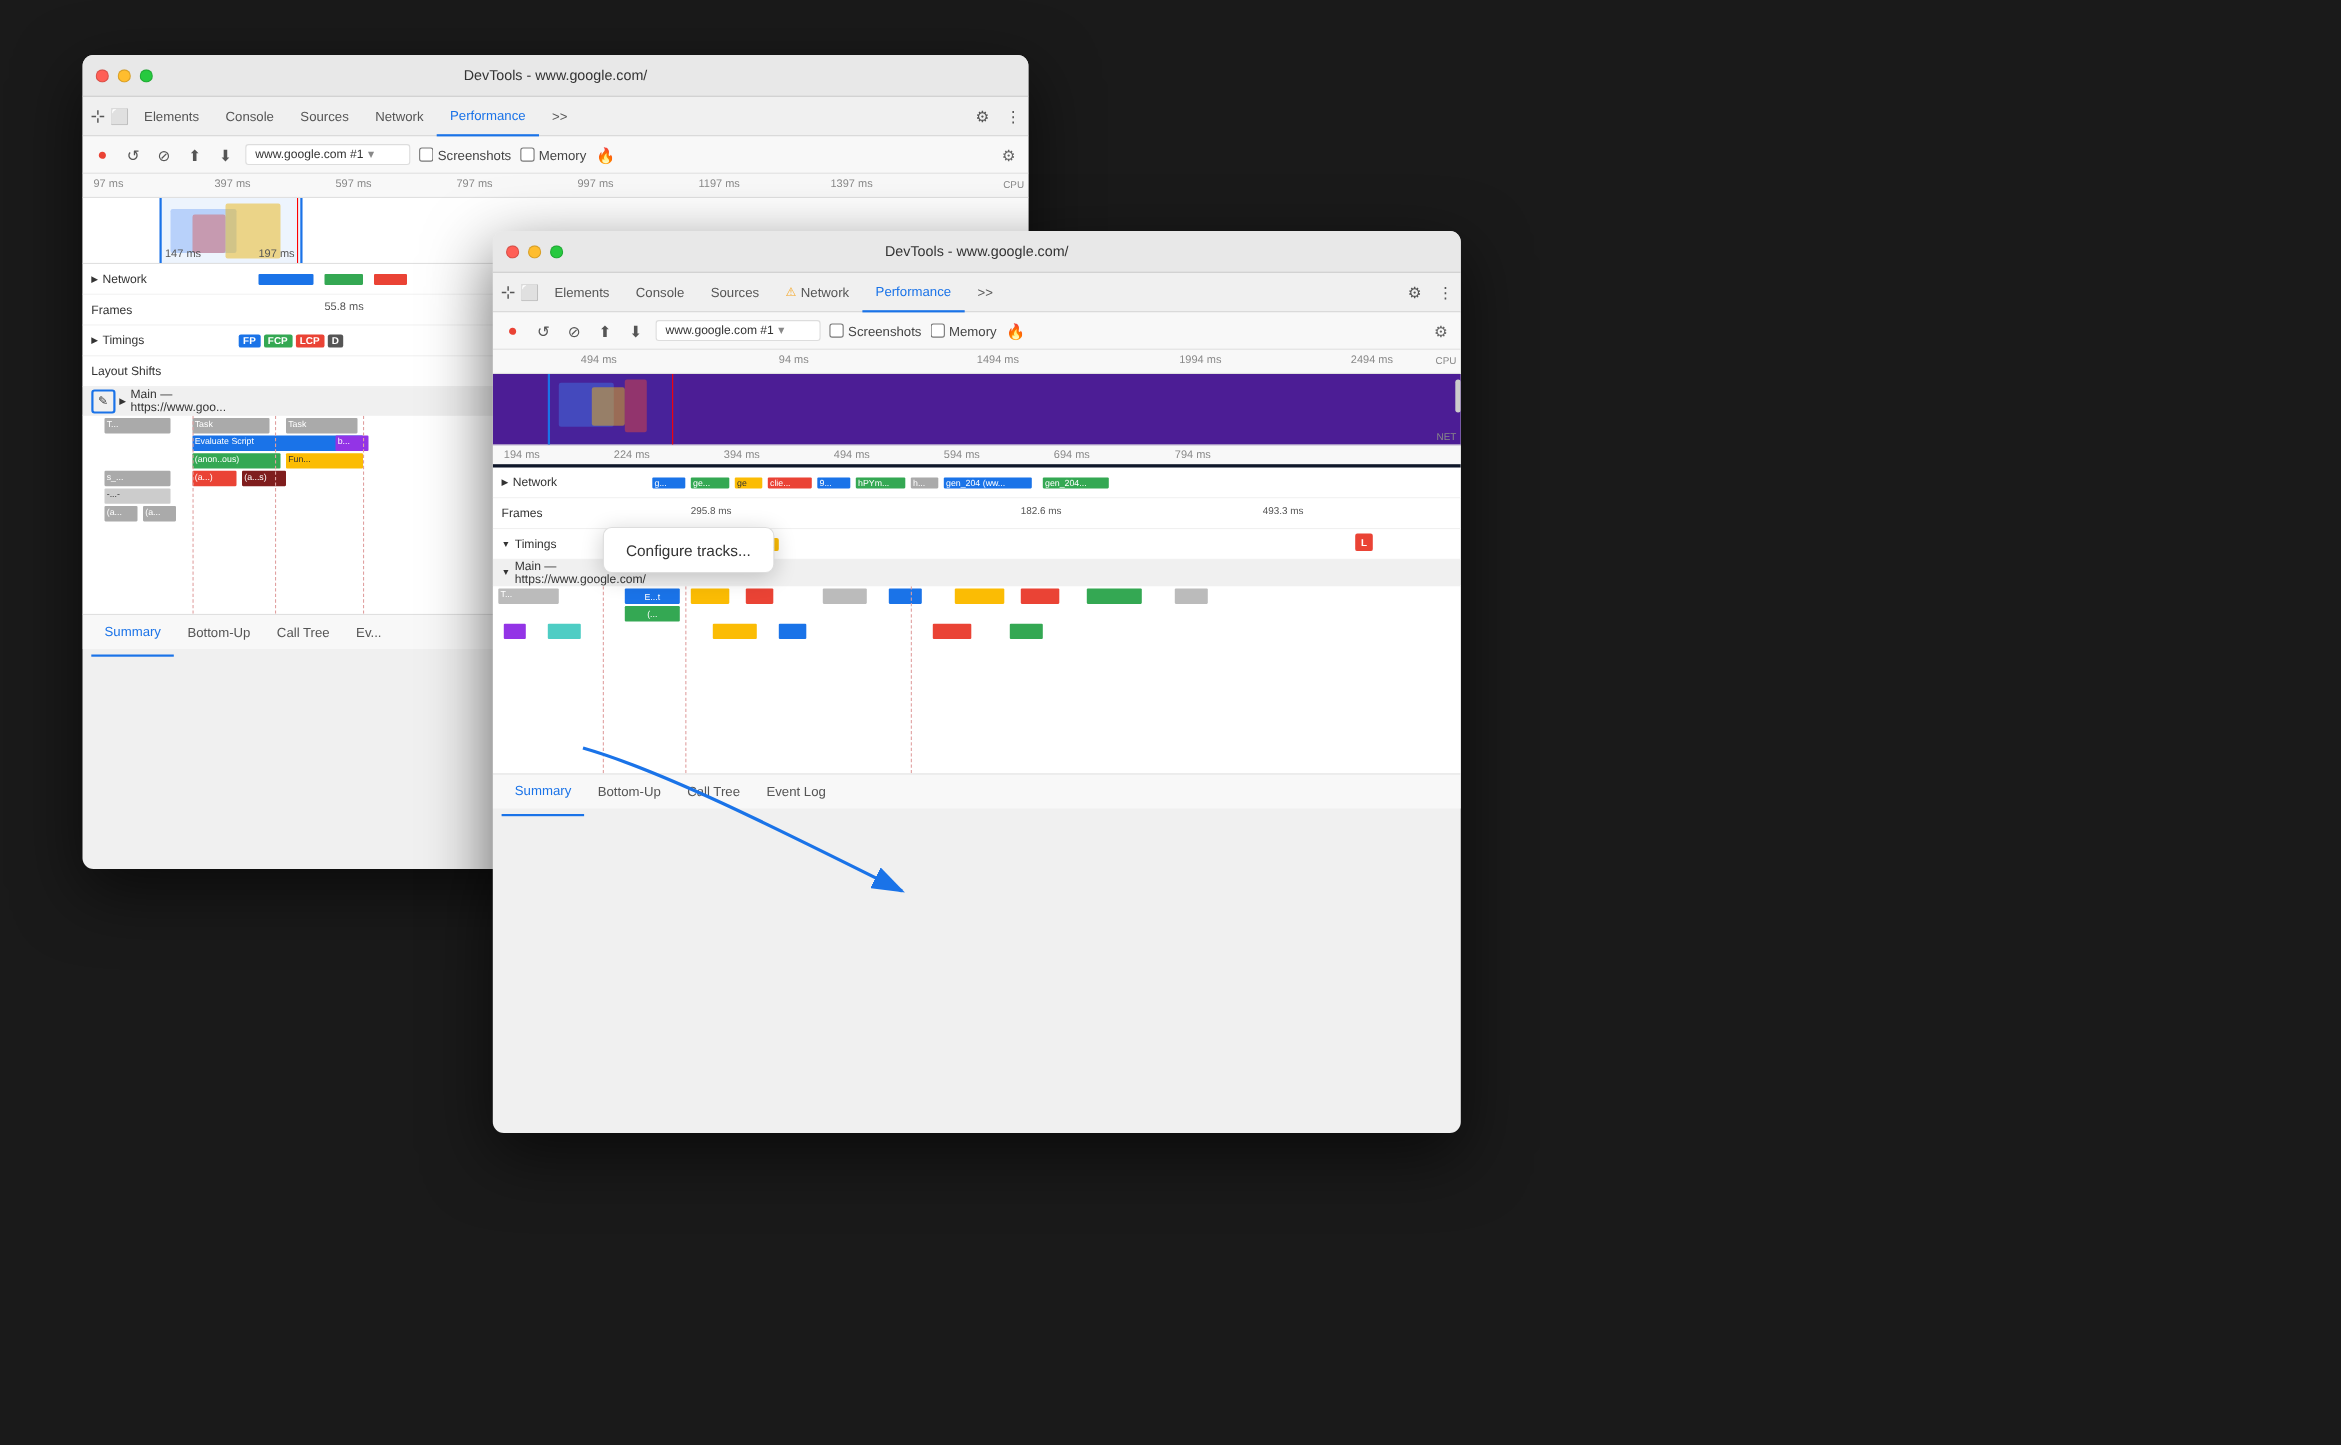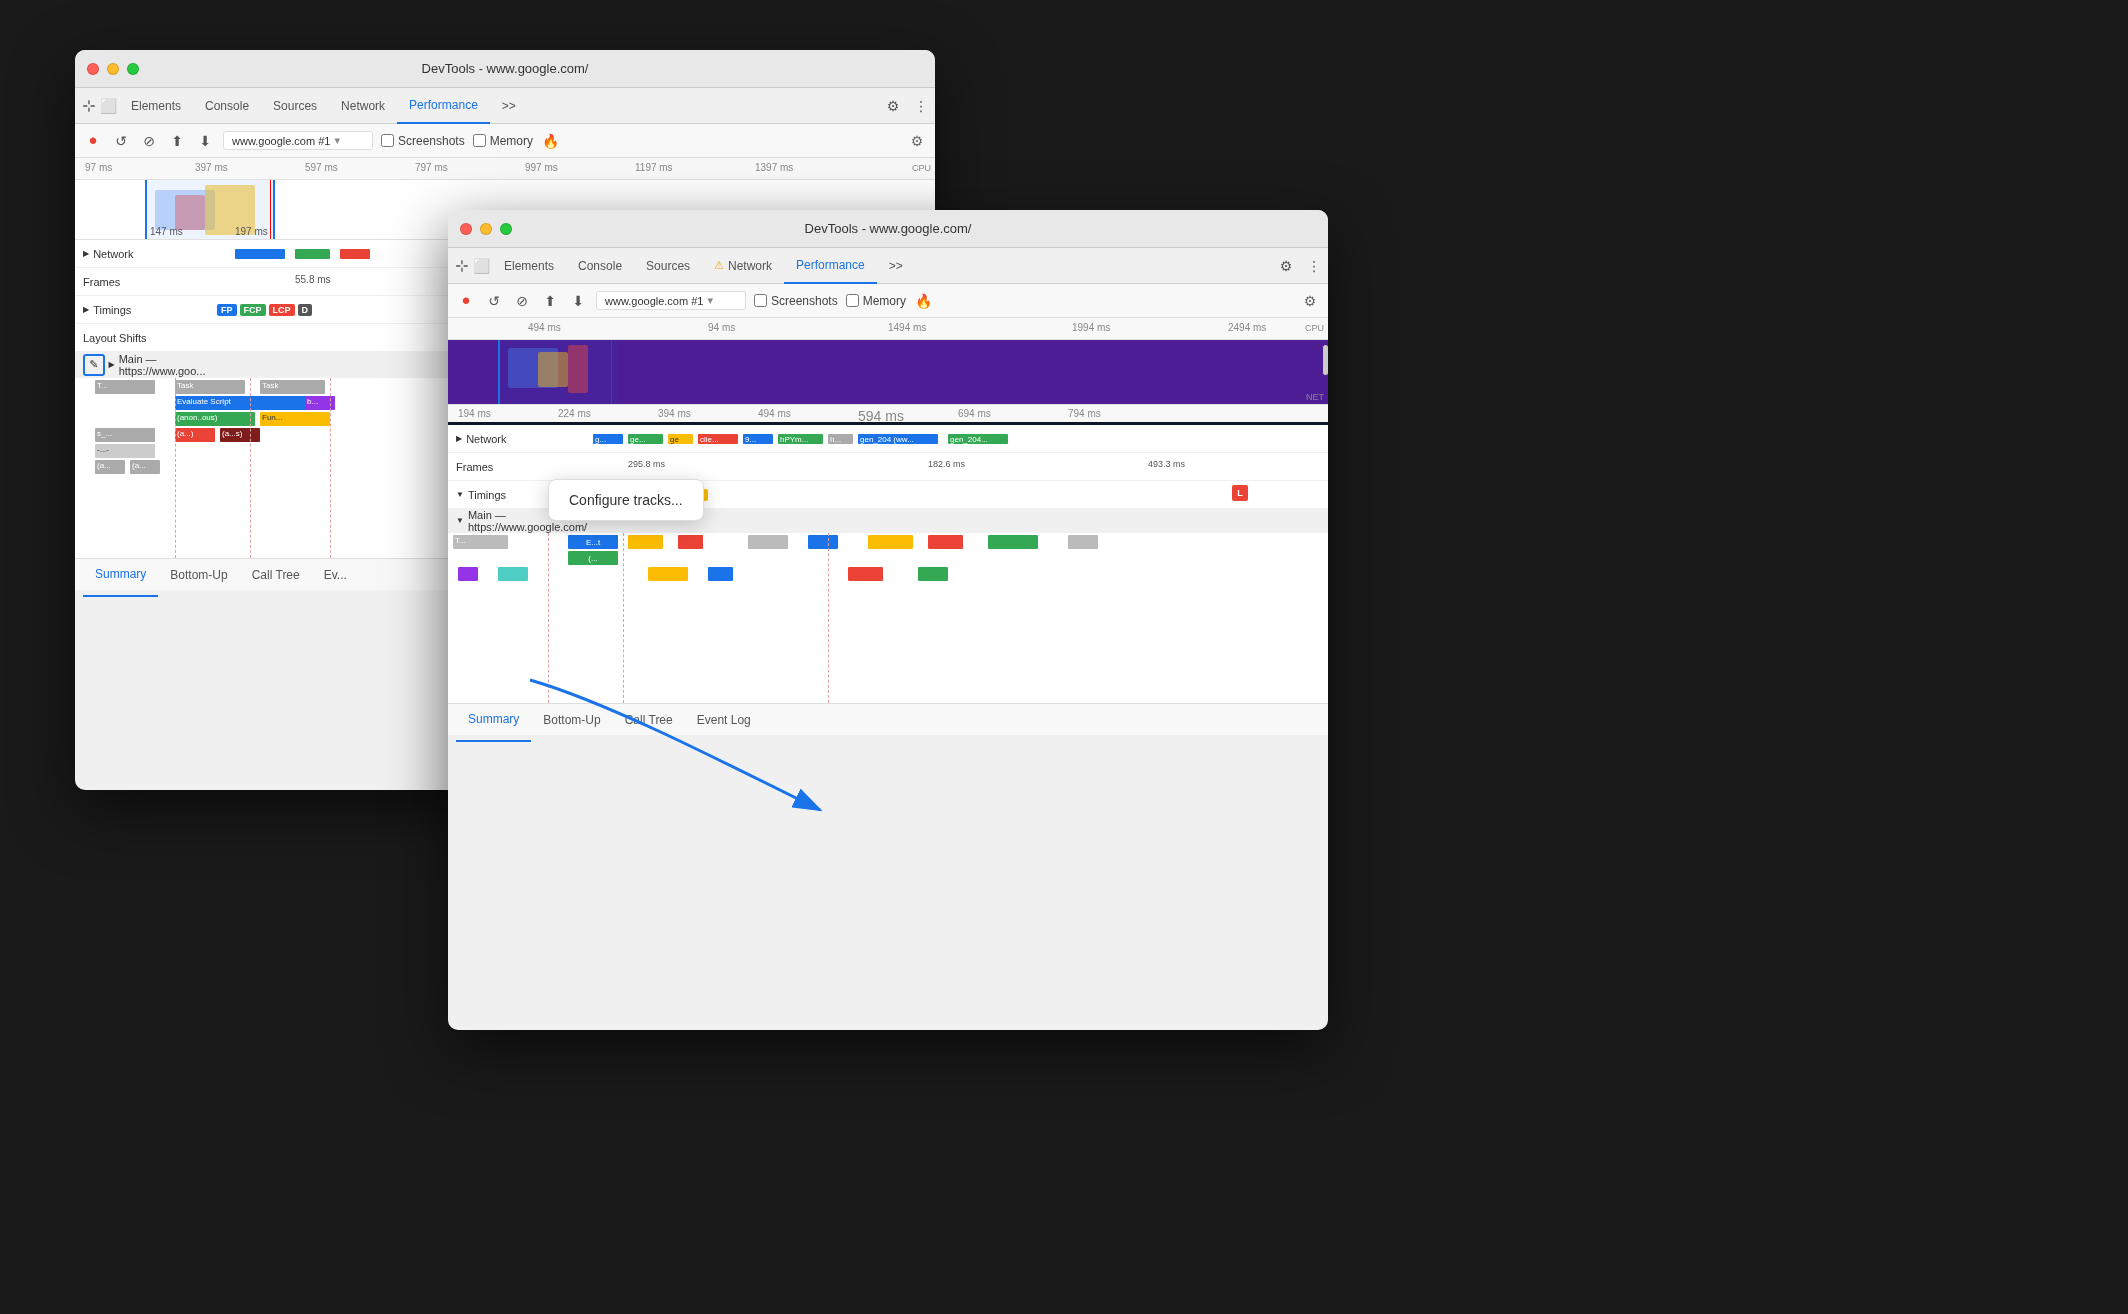--- a/index.html
+++ b/index.html
@@ -490,21 +490,21 @@
     <span style="position:absolute; right:4px; bottom:2px; font-size:9px; color:#888;">NET</span>
 
     <div style="position:absolute; right:0; top:5px; width:5px; height:30px; background:#ccc; border-radius:3px;"></div>
   </div>
 
   <div style="background:#f8f8f8; height:20px; position:relative; border-bottom:3px solid #0f172a; overflow:hidden;">
     <span style="position:absolute; left:10px; font-size:10px; color:#888; top:3px;">194 ms</span>
     <span style="position:absolute; left:110px; font-size:10px; color:#888; top:3px;">224 ms</span>
     <span style="position:absolute; left:210px; font-size:10px; color:#888; top:3px;">394 ms</span>
     <span style="position:absolute; left:310px; font-size:10px; color:#888; top:3px;">494 ms</span>
-    <span style="position:absolute; left:410px; font-size:14px; color:#888; top:3px;">594 ms</span>
+    <span style="position:absolute; left:410px; font-size:10px; color:#888; top:3px;">594 ms</span>
     <span style="position:absolute; left:510px; font-size:10px; color:#888; top:3px;">694 ms</span>
     <span style="position:absolute; left:620px; font-size:10px; color:#888; top:3px;">794 ms</span>
   </div>
 
   <div class="track-row">
     <div class="track-label">
       <span style="font-size:8px;">▶</span>
       <span>Network</span>
     </div>
     <div class="track-content" style="position:relative; font-size:8px; overflow:hidden;">

